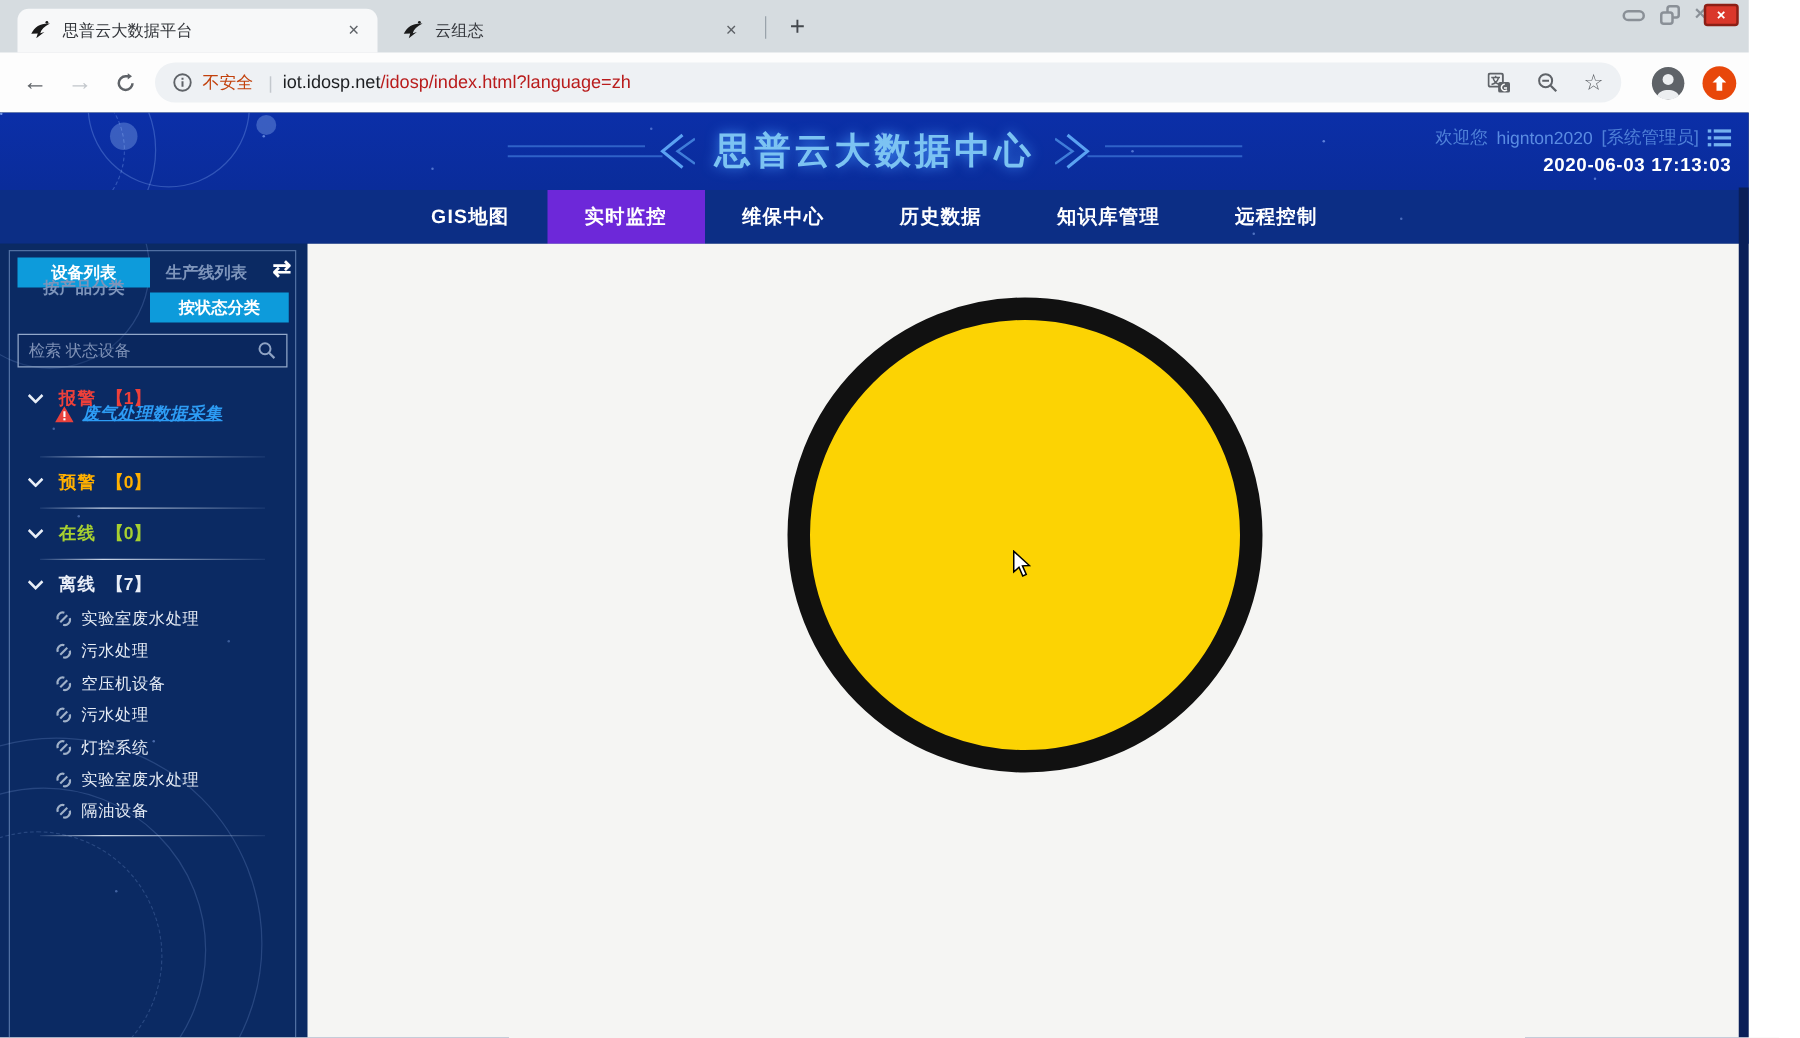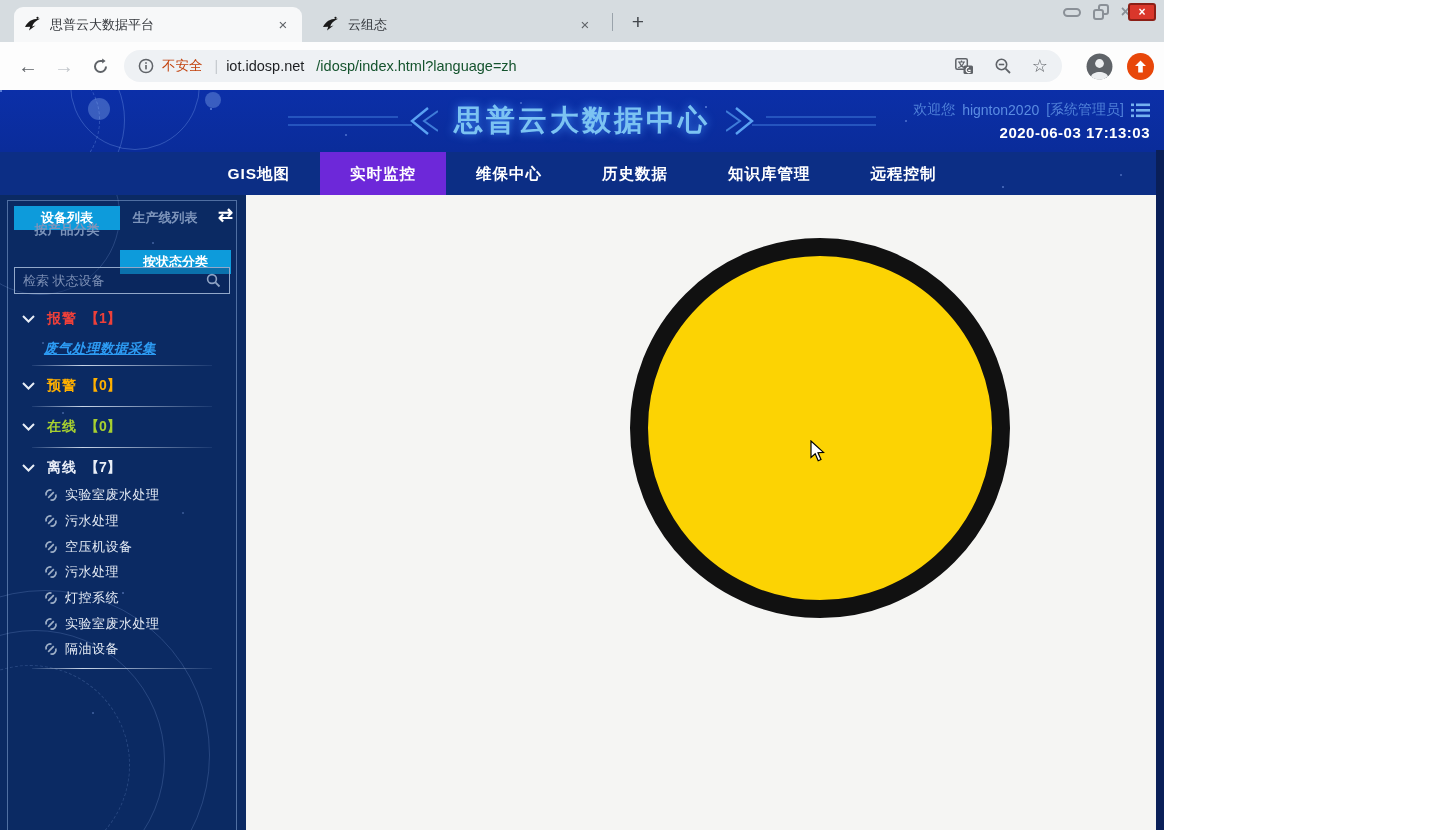--- a/index.html
+++ b/index.html
@@ -1,18 +1,18 @@
 <!DOCTYPE html>
 <html><head>
 <meta charset="utf-8">
 <style>
   * { margin:0; padding:0; box-sizing:border-box; }
   html,body { width:1440px; height:830px; overflow:hidden; }
   body { font-family:"Liberation Sans", sans-serif; }
-  .screen { position:relative; width:1164px; height:830px; background:#fff; }
+  .screen { position:relative; width:1399px; height:830px; background:#fff; }
 
   
   .tabstrip { position:relative; height:42px; background:#d6dce0; }
   .tab { position:absolute; top:7px; height:35px; display:flex; align-items:center; padding:0 10px; }
   .tab.active { left:14px; width:288px; background:#f7f8f9; border-radius:9px 9px 0 0; }
   .tab.inactive { left:312px; width:292px; }
   .favicon { width:17px; height:17px; flex:0 0 auto; margin-right:9px; }
   .tab-title { flex:1; font-size:13px; color:#33363b; white-space:nowrap; overflow:hidden; }
   .tab-close { width:18px; height:18px; display:flex; align-items:center; justify-content:center;
                font-size:15px; color:#5f6368; cursor:default; }
@@ -31,21 +31,21 @@
 
   .toolbar { height:48px; background:#fdfdfd; display:flex; align-items:center; padding:0 10px; }
   .tb-btn { width:36px; height:34px; display:flex; align-items:center; justify-content:center;
             font-size:20px; color:#5f6368; }
   .tb-btn.disabled { color:#c3c7cc; }
   .omnibox { flex:1; height:32px; margin:0 10px 0 6px; background:#eef1f4; border-radius:16px;
              display:flex; align-items:center; padding:0 14px; }
   .sec-label { font-size:13.5px; color:#c2410c; margin:0 4px 0 8px; }
   .url-pipe { color:#c3c8cd; font-size:14px; margin:0 8px; }
   .url { font-size:14.5px; color:#1d1f22; white-space:nowrap; }
-  .url .path { color:#14532d;padding-left:12px; }
+  .url .path { color:#b91c1c; }
   .omni-spacer { flex:1; }
   .omni-icon { margin-left:20px; display:flex; align-items:center; }
   .star-glyph { font-size:18px; color:#5f6368; }
   .avatar-btn, .update-btn { width:27px; height:27px; border-radius:50%; margin-left:14px; flex:0 0 auto; }
   .update-btn { background:#e8470a; display:flex; align-items:center; justify-content:center; }
 
   
   .app { position:relative; height:740px; background:#0b2a63; overflow:hidden; }
   .dots { position:absolute; left:0; top:0; width:2px; height:2px; border-radius:50%;
           background:rgba(150,185,255,.75); pointer-events:none; z-index:1;
@@ -266,38 +266,38 @@
         <div class="side-ring sr1"></div>
         <div class="side-ring sr2"></div>
         <div class="side-ring sr3"></div>
         <div class="side-ring sr4"></div>
         <div class="panel">
 
           <div class="lt-btn on" style="left:6px; top:5px; width:106px;">设备列表</div>
           <div class="lt-btn off" style="left:112px; top:5px; width:90px;">生产线列表</div>
           <span class="swap-glyph">⇄</span>
           <div class="lt-btn off" style="left:6px; top:17px; width:106px;">按产品分类</div>
-          <div class="lt-btn on" style="left:112px; top:49px; width:111px;">按状态分类</div>
+          <div class="lt-btn on" style="left:112px; top:33px; width:111px;">按状态分类</div>
 
           <div class="search-box">
             <input type="text" placeholder="检索 状态设备" style="">
             <svg width="15" height="15" viewBox="0 0 15 15" fill="none">
               <circle cx="6" cy="6" r="4.4" stroke="#8fa3c4" stroke-width="1.6"></circle>
               <line x1="9.4" y1="9.4" x2="13.5" y2="13.5" stroke="#8fa3c4" stroke-width="1.8"></line>
             </svg>
           </div>
 
           <div class="tree-row" style="top:107px;">
             <svg class="chev" width="13" height="8" viewBox="0 0 13 8" fill="none">
                 <path d="M1 1 L6.5 6.5 L12 1" stroke="#e8eef7" stroke-width="2"></path>
               </svg>
             <span class="glabel c-alarm">报警</span>
             <span class="gcount c-alarm">【1】</span>
           </div>
-          <div class="leaf-row" style="top:132px;flex-direction:column;">
+          <div class="leaf-row" style="top:120px;">
             <svg width="15" height="13" viewBox="0 0 15 13">
               <path d="M7.5 0 L15 13 H0 Z" fill="#e8413c"></path>
               <rect x="6.7" y="4" width="1.7" height="4.6" fill="#fff"></rect>
               <rect x="6.7" y="9.6" width="1.7" height="1.7" fill="#fff"></rect>
             </svg>
             <a class="alarm-link">废气处理数据采集</a>
           </div>
           <div class="tree-div" style="top:164px;"></div>
 
           <div class="tree-row" style="top:174px;">

